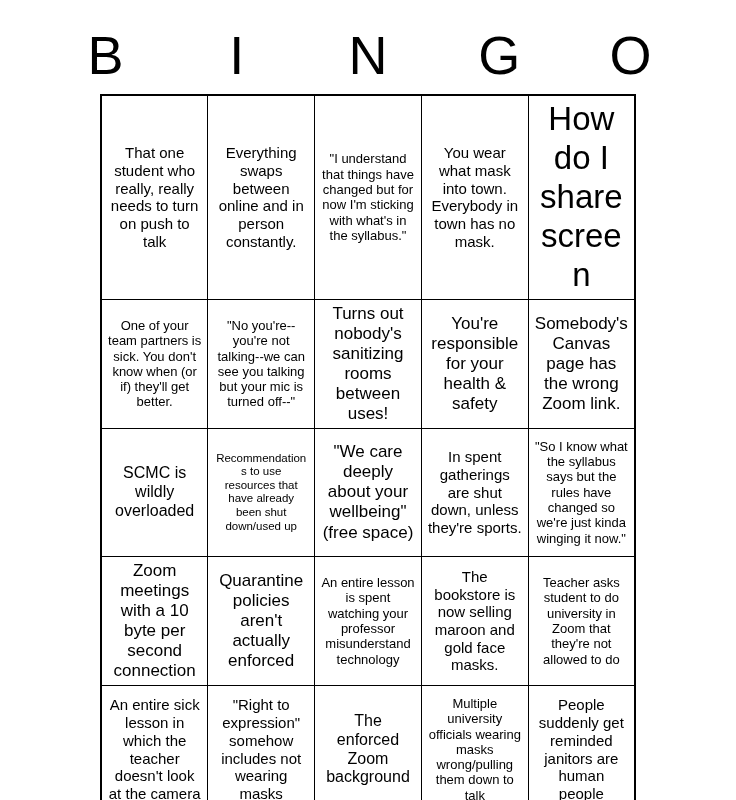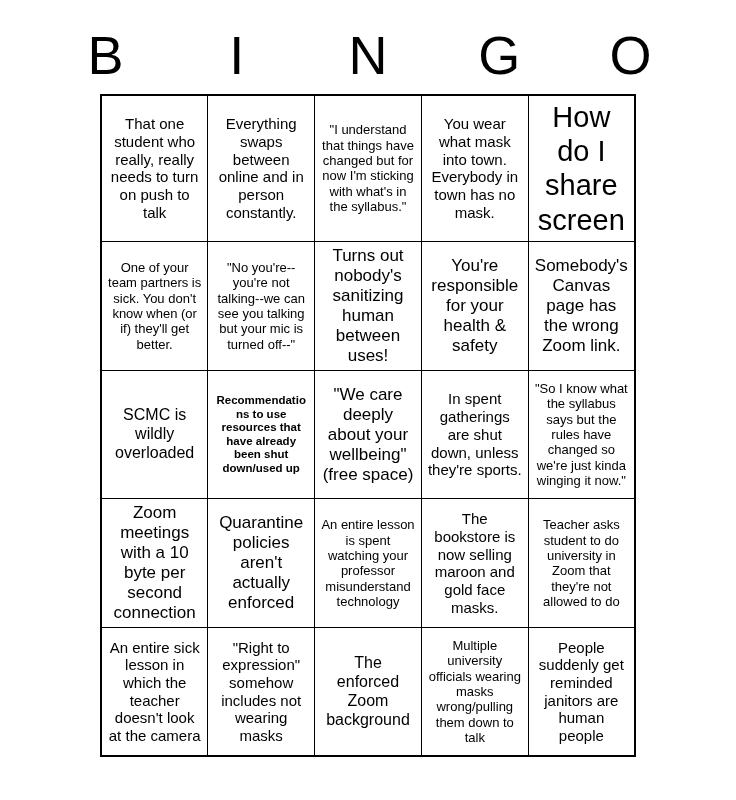--- a/index.html
+++ b/index.html
@@ -57,26 +57,26 @@
     overflow: hidden;
   }
   .cell-text {
     display: block;
     width: 100%;
     line-height: 1.18;
     word-wrap: break-word;
     hyphens: none;
   }
   
-  .fs-xl { font-size: 29px; }
+  .fs-xl { font-size: 33px; }
   .fs-lg { font-size: 16px; }
   .fs-md { font-size: 17px; }
   .fs-sm { font-size: 15px; }
   .fs-xs { font-size: 13px; }
-  .fs-xxs { font-size: 11.5px; font-weight: bold; }
+  .fs-xxs { font-size: 11.5px; }
 </style>
 </head>
 <body>
 
 <div class="page">
 
   <div class="header">
     <div class="header-letter">B</div>
     <div class="header-letter">I</div>
     <div class="header-letter">N</div>
@@ -104,21 +104,21 @@
           </td>
       </tr>
       <tr>
         <td>
             <span class="cell-text fs-xs">One of your team partners is sick. You don't know when (or if) they'll get better.</span>
           </td>
         <td>
             <span class="cell-text fs-xs">"No you're--you're not talking--we can see you talking but your mic is turned off--"</span>
           </td>
         <td>
-            <span class="cell-text fs-md">Turns out nobody's sanitizing human between uses!</span>
+            <span class="cell-text fs-md">Turns out nobody's sanitizing rooms between uses!</span>
           </td>
         <td>
             <span class="cell-text fs-md">You're responsible for your health &amp; safety</span>
           </td>
         <td>
             <span class="cell-text fs-md">Somebody's Canvas page has the wrong Zoom link.</span>
           </td>
       </tr>
       <tr>
         <td>

